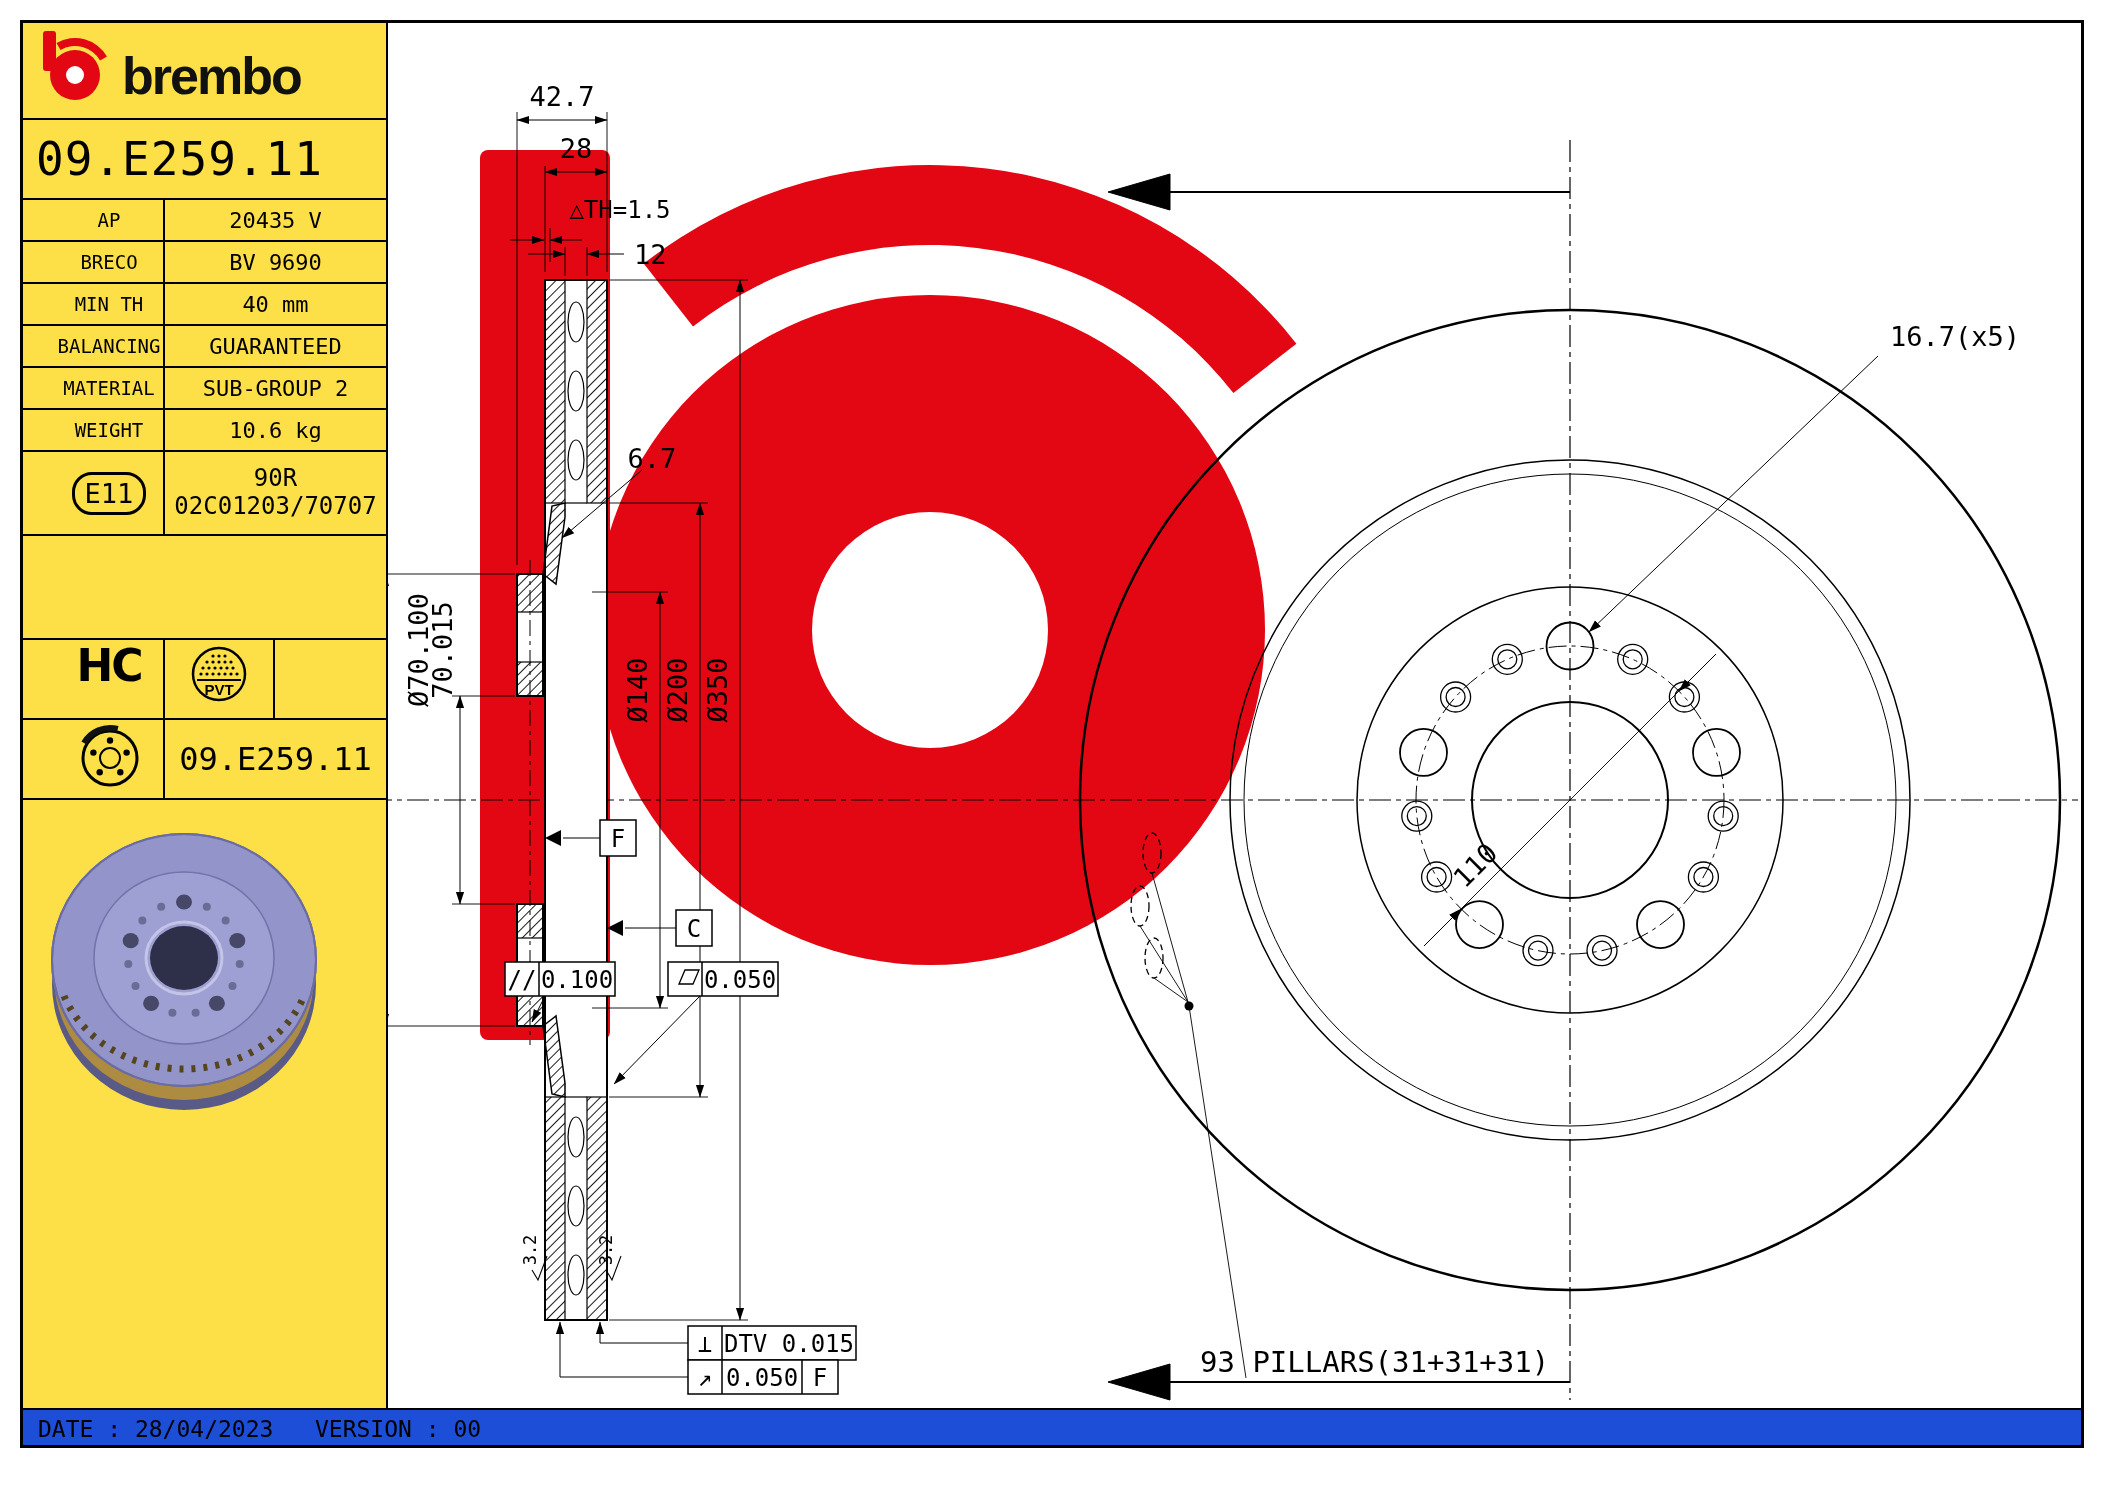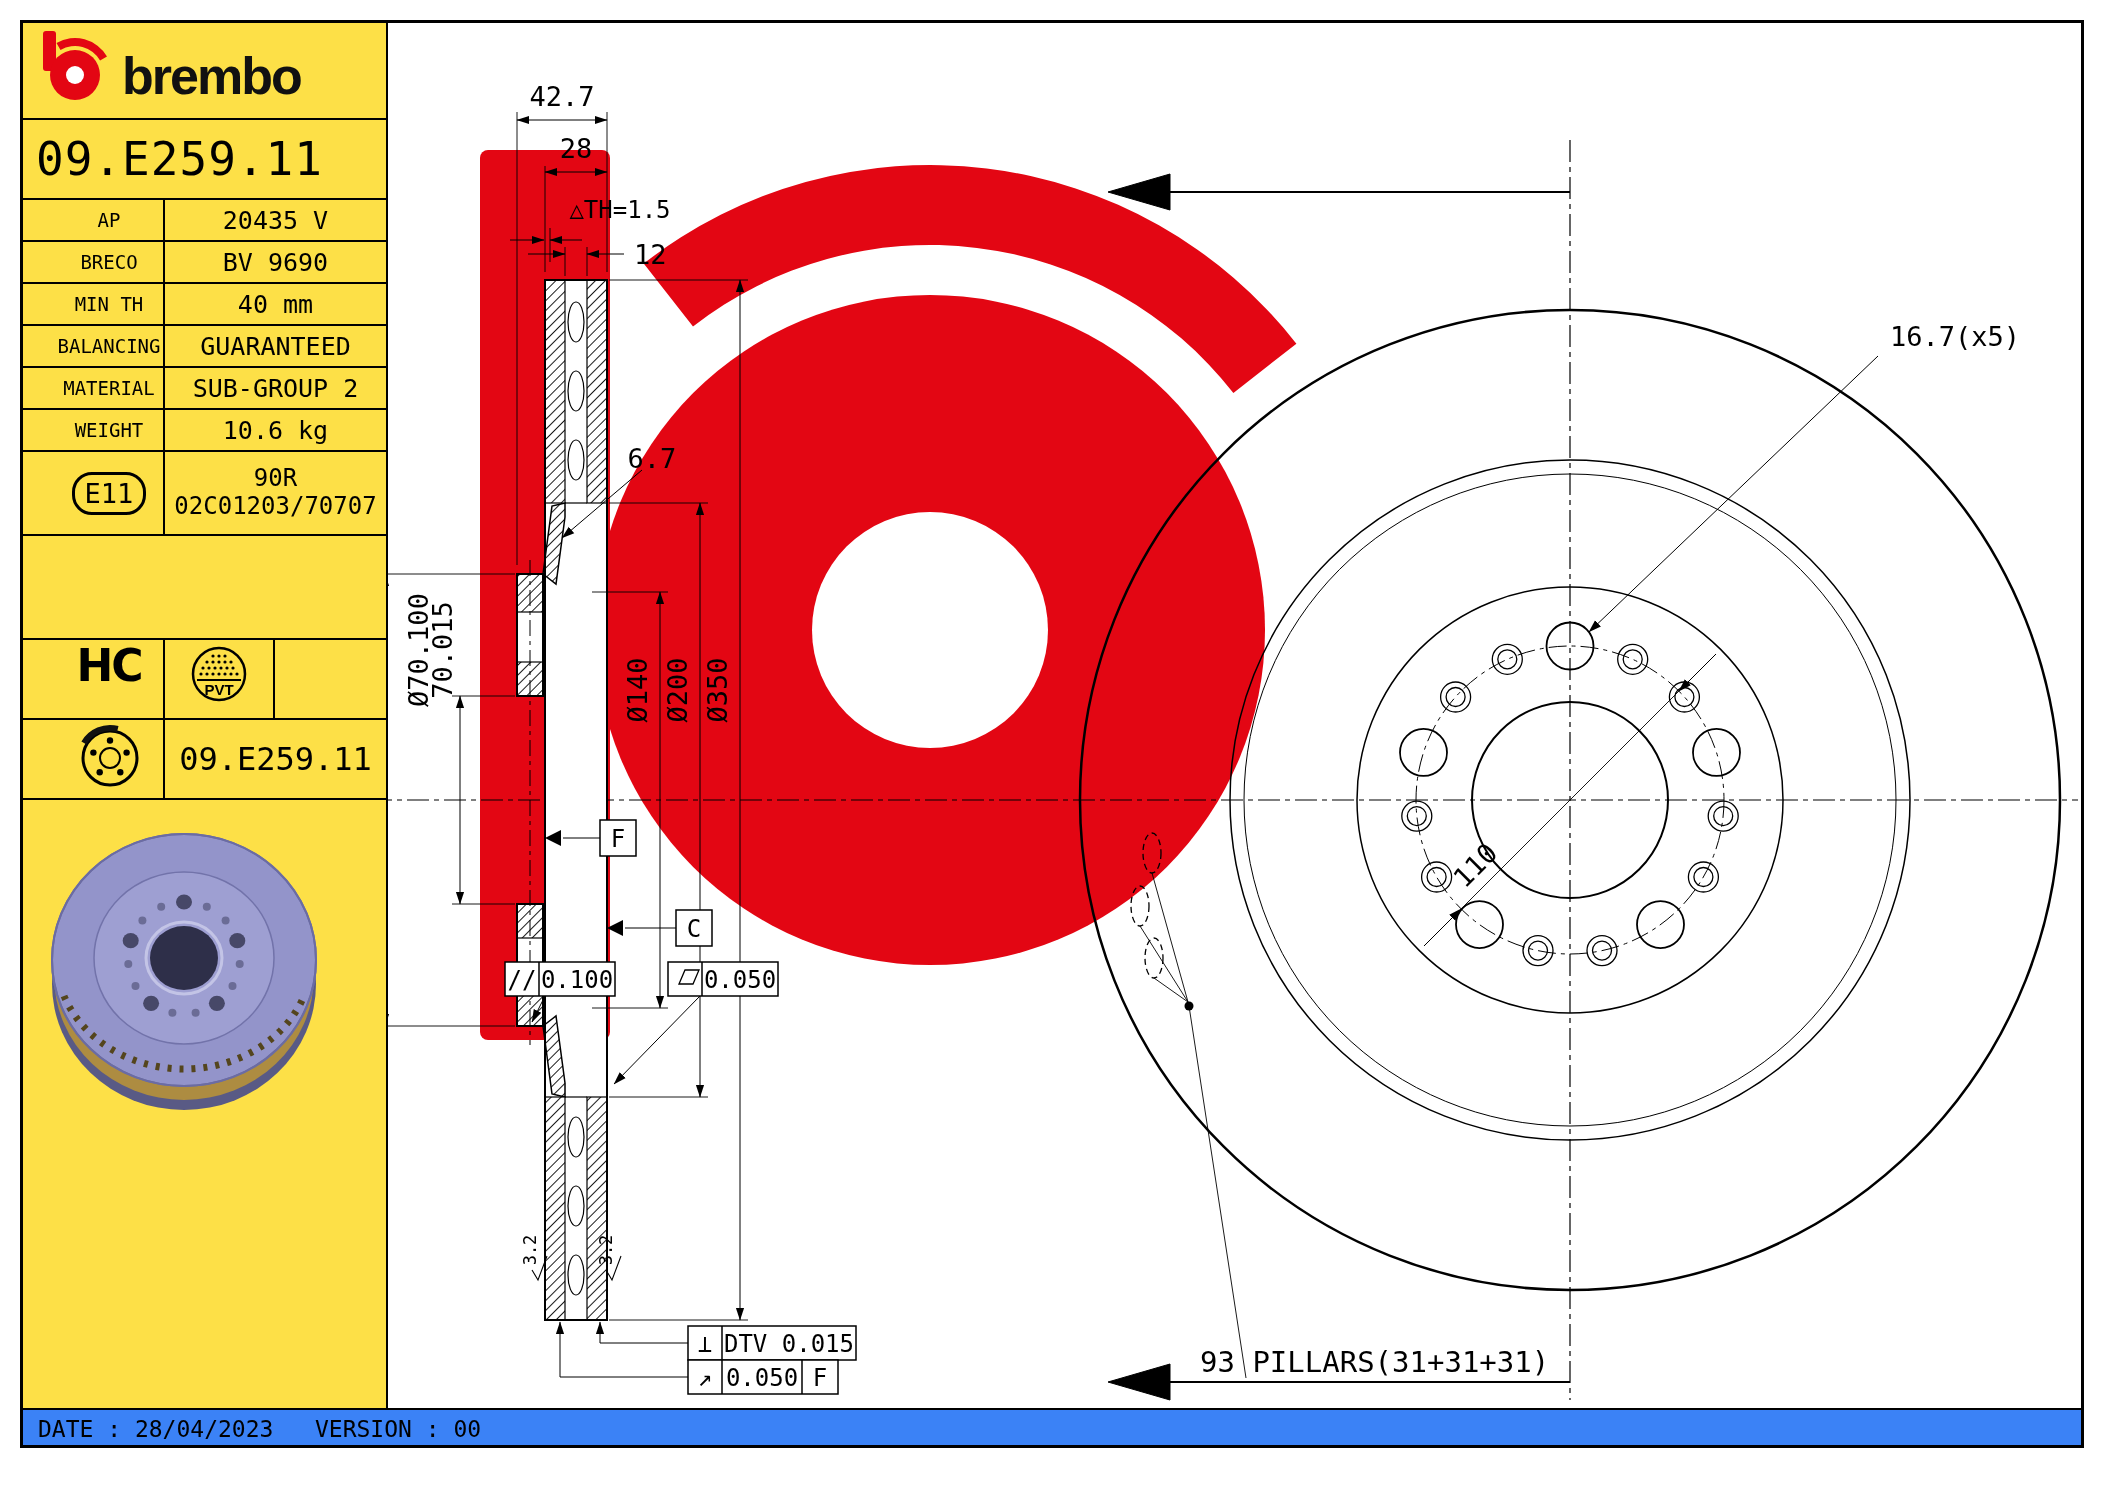--- a/index.html
+++ b/index.html
@@ -5,34 +5,34 @@
   html,body{margin:0;padding:0;background:#fff;}
   body{width:2104px;height:1488px;position:relative;font-family:"DejaVu Sans Mono",monospace;color:#000;}
   .drawing{position:absolute;left:0;top:0;z-index:1;}
   .frame{position:absolute;left:20px;top:20px;width:2064px;height:1428px;border:3px solid #000;z-index:5;pointer-events:none;box-sizing:border-box;}
   .panel{position:absolute;left:20px;top:20px;width:368px;height:1388px;background:#fde047;border-right:2px solid #000;z-index:3;box-sizing:border-box;}
   .row{box-sizing:border-box;border-bottom:2px solid #000;position:relative;display:flex;align-items:stretch;padding-left:35px;}
   .logo-row{height:100px;align-items:center;padding-left:12px;}
   .part-row{height:80px;align-items:center;padding-left:16px;font-size:46px;letter-spacing:1px;}
   .spec-row{height:42px;}
   .lab{width:110px;border-right:2px solid #000;display:flex;align-items:center;justify-content:center;font-size:19px;box-sizing:border-box;text-align:center;}
-  .val{flex:1;display:flex;align-items:center;justify-content:center;font-size:25px;}
+  .val{flex:1;display:flex;align-items:center;justify-content:center;font-size:22px;}
   .e11-row{height:84px;}
   .e11-row .val{flex-direction:column;font-size:24px;line-height:1.15;}
   .e11badge{border:3px solid #000;border-radius:20px;padding:3px 10px;font-size:27px;}
   .empty-row{height:104px;}
   .hcpvt-row{height:80px;}
   .cell{box-sizing:border-box;display:flex;align-items:flex-start;justify-content:center;}
   .cell.b{width:110px;border-right:2px solid #000;}
   .cell.rest{flex:1;}
   .hc-text{font-family:"DejaVu Sans",sans-serif;font-weight:bold;font-size:44px;letter-spacing:-2px;}
   .discpart-row{height:80px;}
   .discpart-row .num{flex:1;display:flex;align-items:center;justify-content:center;font-size:32px;}
   .photo{height:560px;padding:26px 0 0 14px;box-sizing:border-box;}
-  .strip{position:absolute;left:20px;top:1408px;width:2064px;height:40px;border-top:2px solid #000;z-index:4;background:#3b82f6;box-sizing:border-box;display:flex;align-items:center;}
+  .strip{position:absolute;left:20px;top:1408px;width:2064px;height:40px;border-top:2px solid #000;z-index:4;background:#1d4ed8;box-sizing:border-box;display:flex;align-items:center;}
   .strip span{font-size:23px;margin-left:18px;white-space:pre;}
   text{fill:#000;}
   .dim{font-family:"DejaVu Sans Mono",monospace;font-size:27px;}
   .dims{font-family:"DejaVu Sans Mono",monospace;font-size:24px;}
   .dimxs{font-family:"DejaVu Sans Mono",monospace;font-size:17px;}
 </style>
 </head>
 <body>
 
 <svg class="drawing" width="2104" height="1488" viewBox="0 0 2104 1488">

